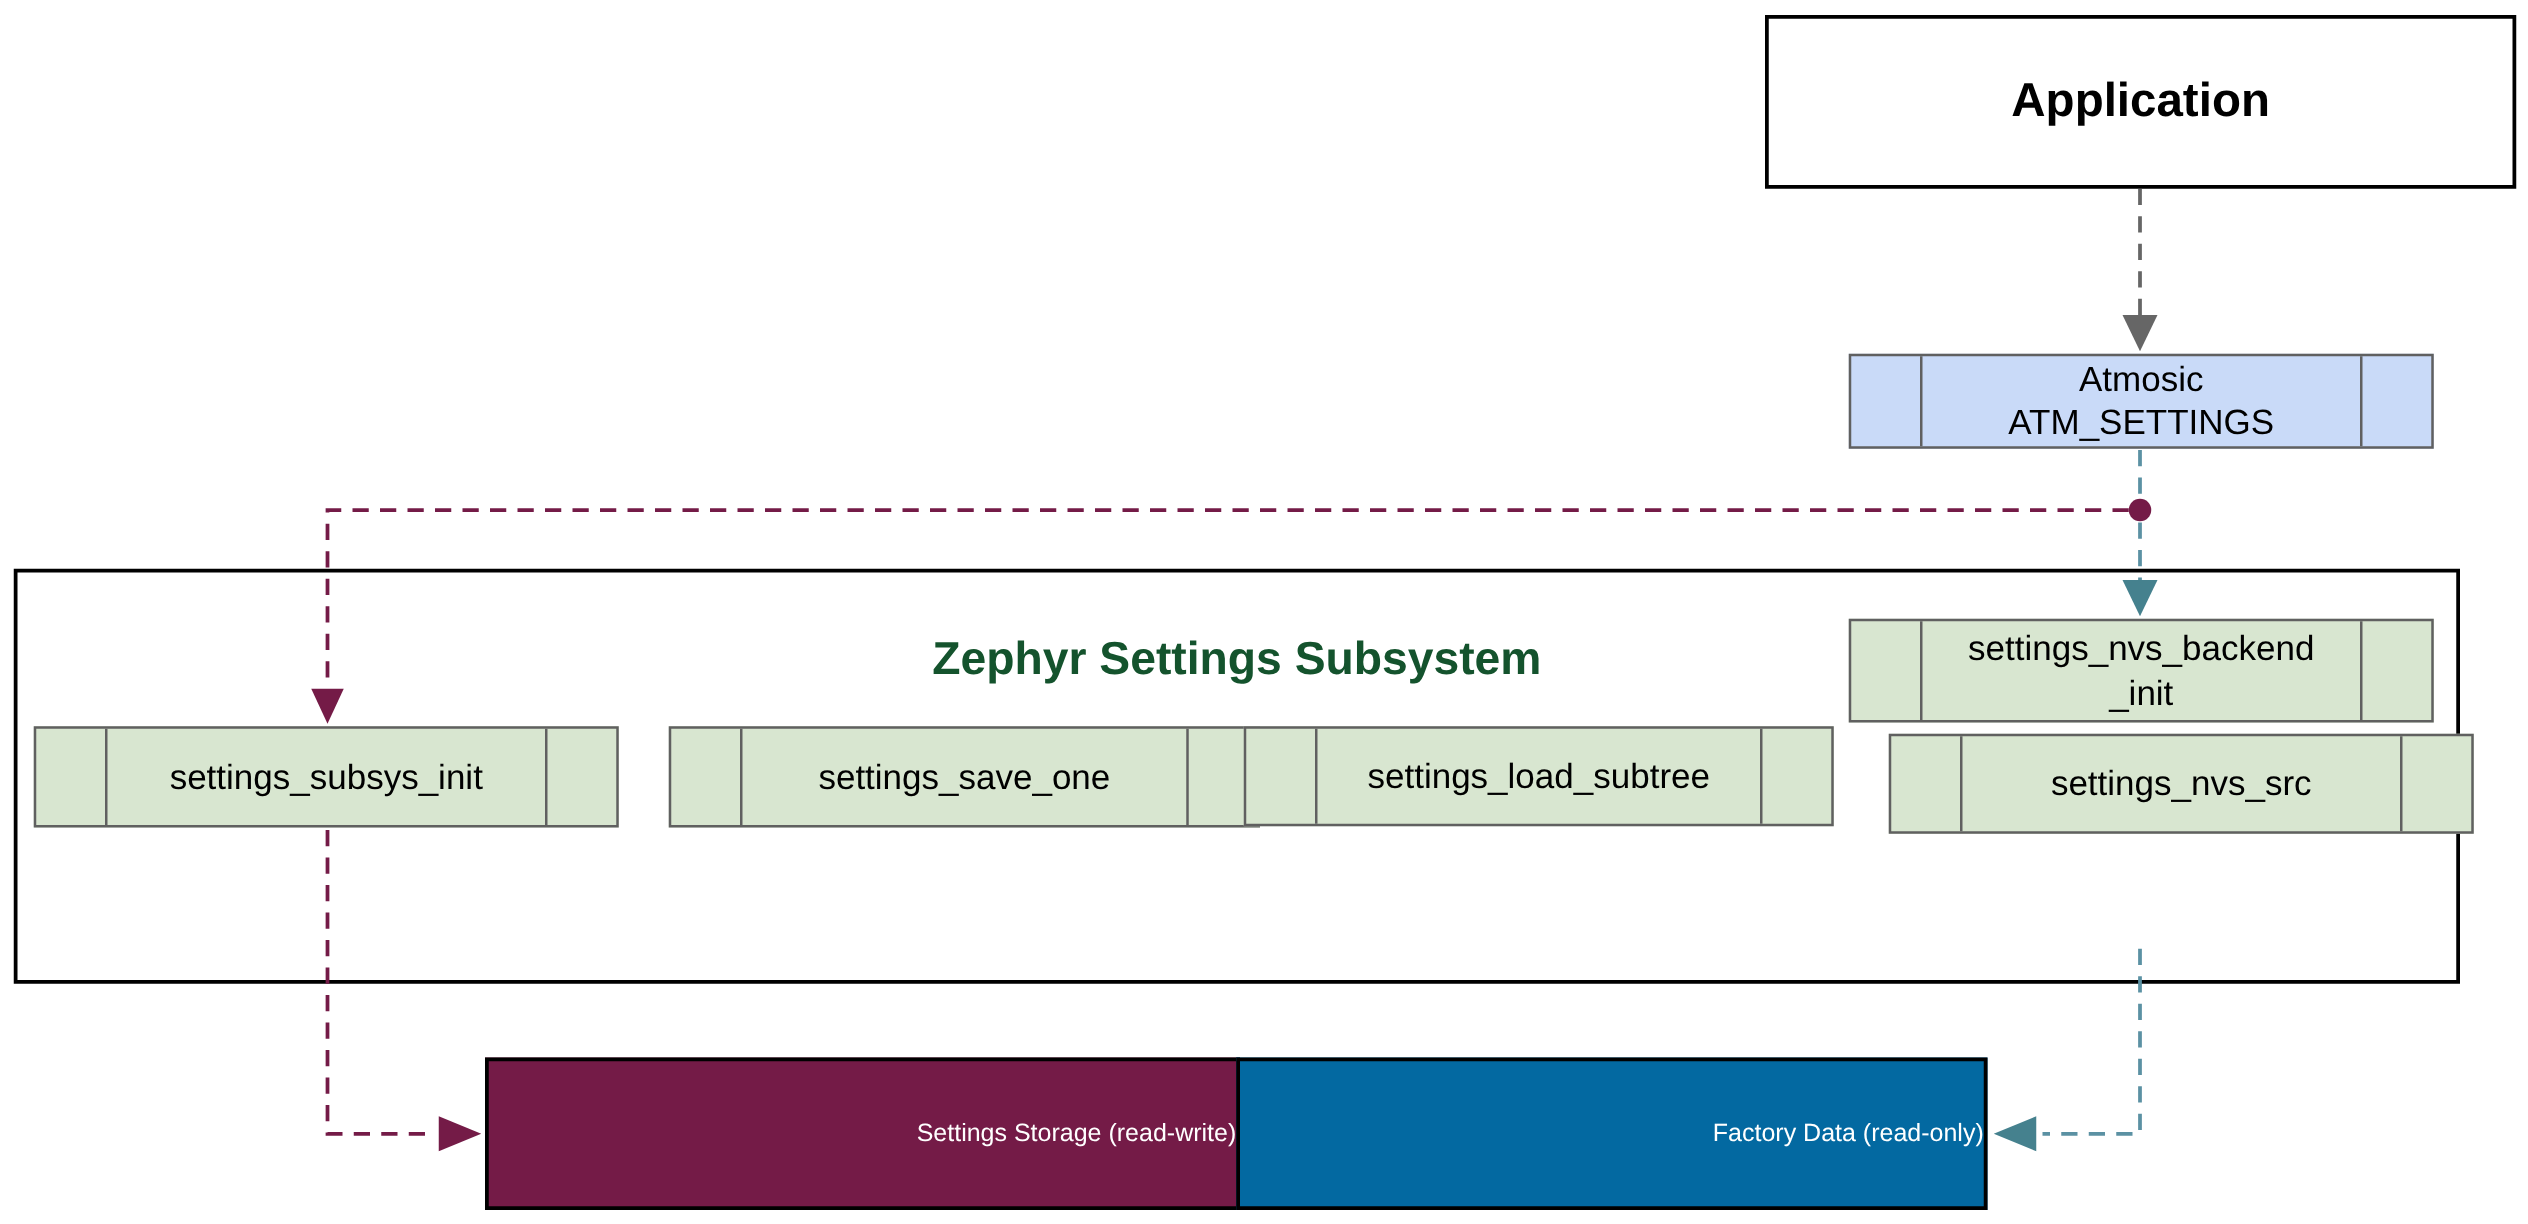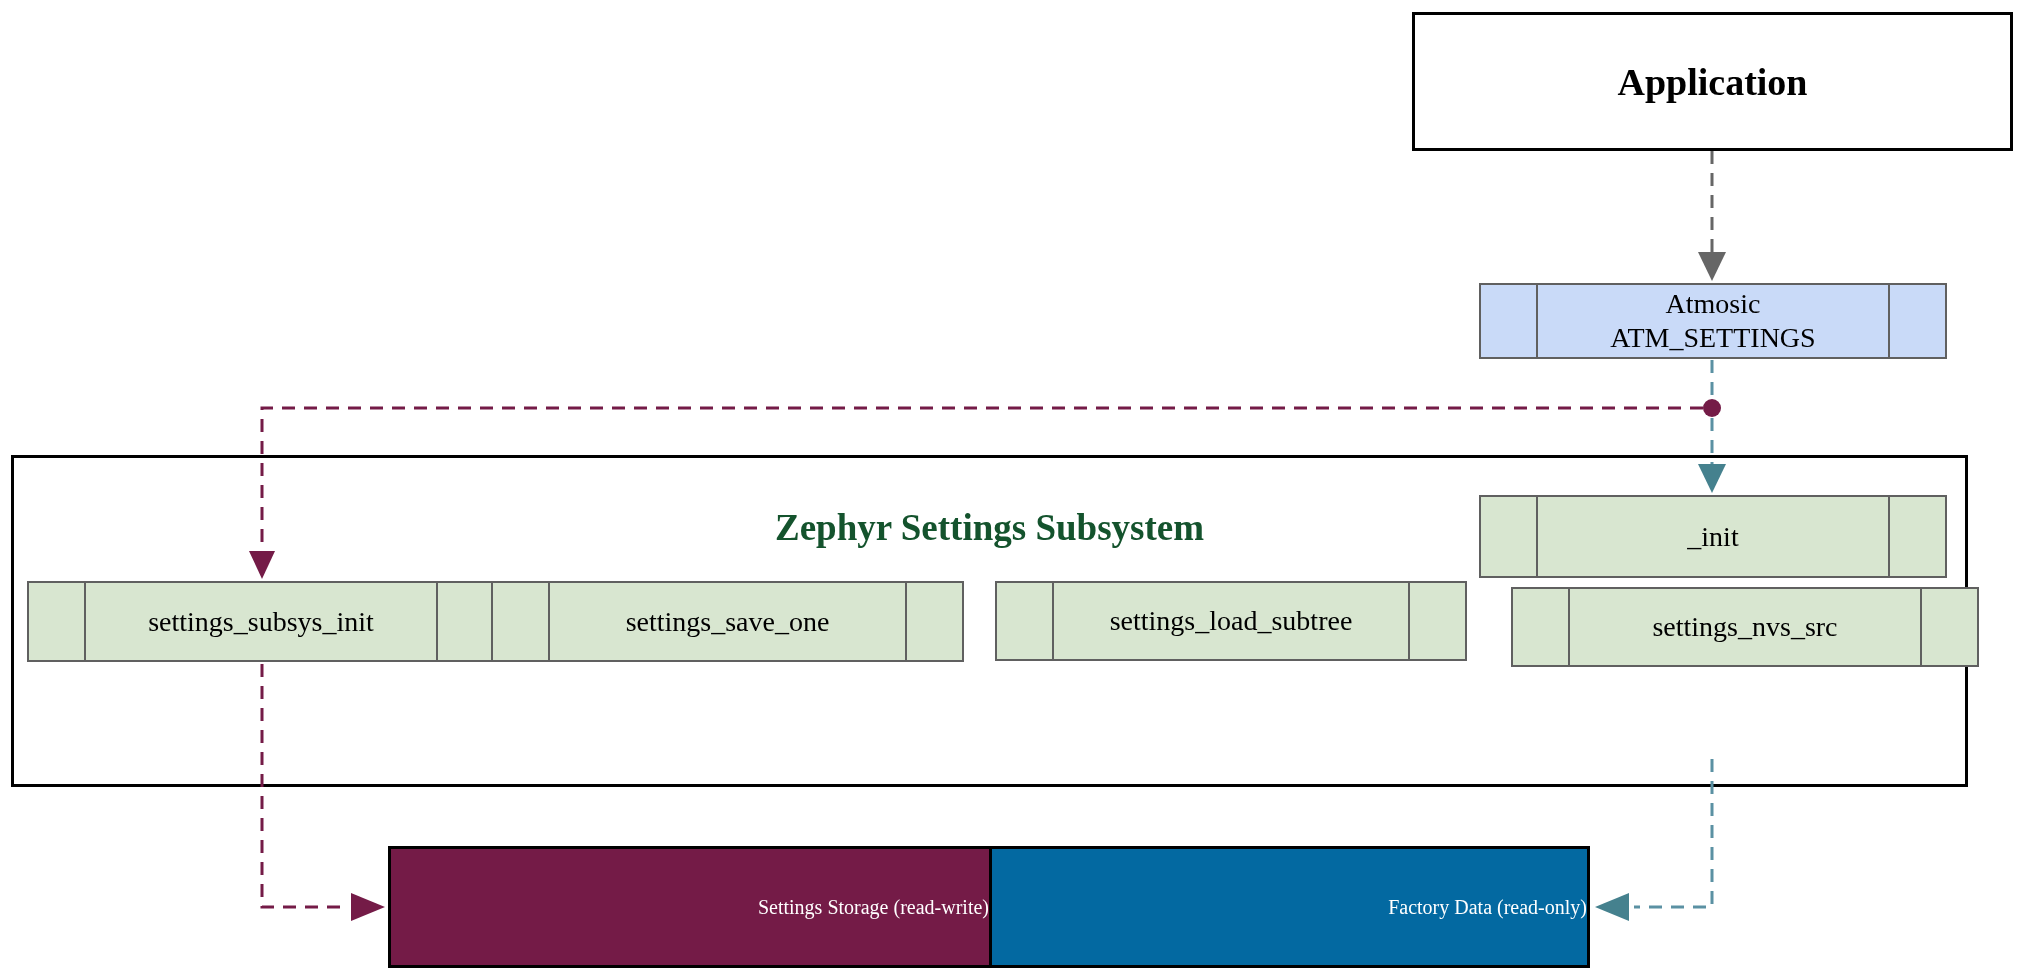--- a/index.html
+++ b/index.html
@@ -1,21 +1,21 @@
 <!DOCTYPE html>
 <html><head>
 <meta charset="utf-8">
 <style>
   html, body { margin: 0; padding: 0; background: #ffffff; }
   .canvas {
     position: relative;
     width: 2022px;
     height: 979px;
     background: #ffffff;
-    font-family: Liberation Serif, serif;
+    font-family: Liberation Sans, sans-serif;
     overflow: hidden;
   }
 
   
   .plain-box {
     position: absolute;
     box-sizing: border-box;
     border: 3px solid #000000;
     background: #ffffff;
     display: flex;
@@ -148,35 +148,36 @@
   </div>
 
   <div class="subsystem-title">Zephyr Settings Subsystem</div>
 
   <div class="component green" style="left:27px; top:581px; width:468px; height:81px;">
     <div class="side l"></div>
     <div class="body">settings_subsys_init</div>
     <div class="side r"></div>
   </div>
 
-  <div class="component green" style="left:491px; top:581px; width:473px; height:81px;">
+  <div class="component green" style="left:535px; top:581px; width:473px; height:81px;">
     <div class="side l"></div>
     <div class="body">settings_save_one</div>
     <div class="side r"></div>
   </div>
 
   <div class="component green" style="left:995px; top:581px; width:472px; height:80px;gap:28px;">
     <div class="side l"></div>
     <div class="body">settings_load_subtree</div>
     <div class="side r"></div>
   </div>
 
   <div class="component green" style="left:1479px; top:495px; width:468px; height:83px;">
     <div class="side l"></div>
     <div class="body" style="line-height:36px;">
+      <span>settings_nvs_backend</span>
       <span>_init</span>
     </div>
     <div class="side r"></div>
   </div>
 
   <div class="component green" style="left:1511px; top:587px; width:468px; height:80px;">
     <div class="side l"></div>
     <div class="body">settings_nvs_src</div>
     <div class="side r"></div>
   </div>

